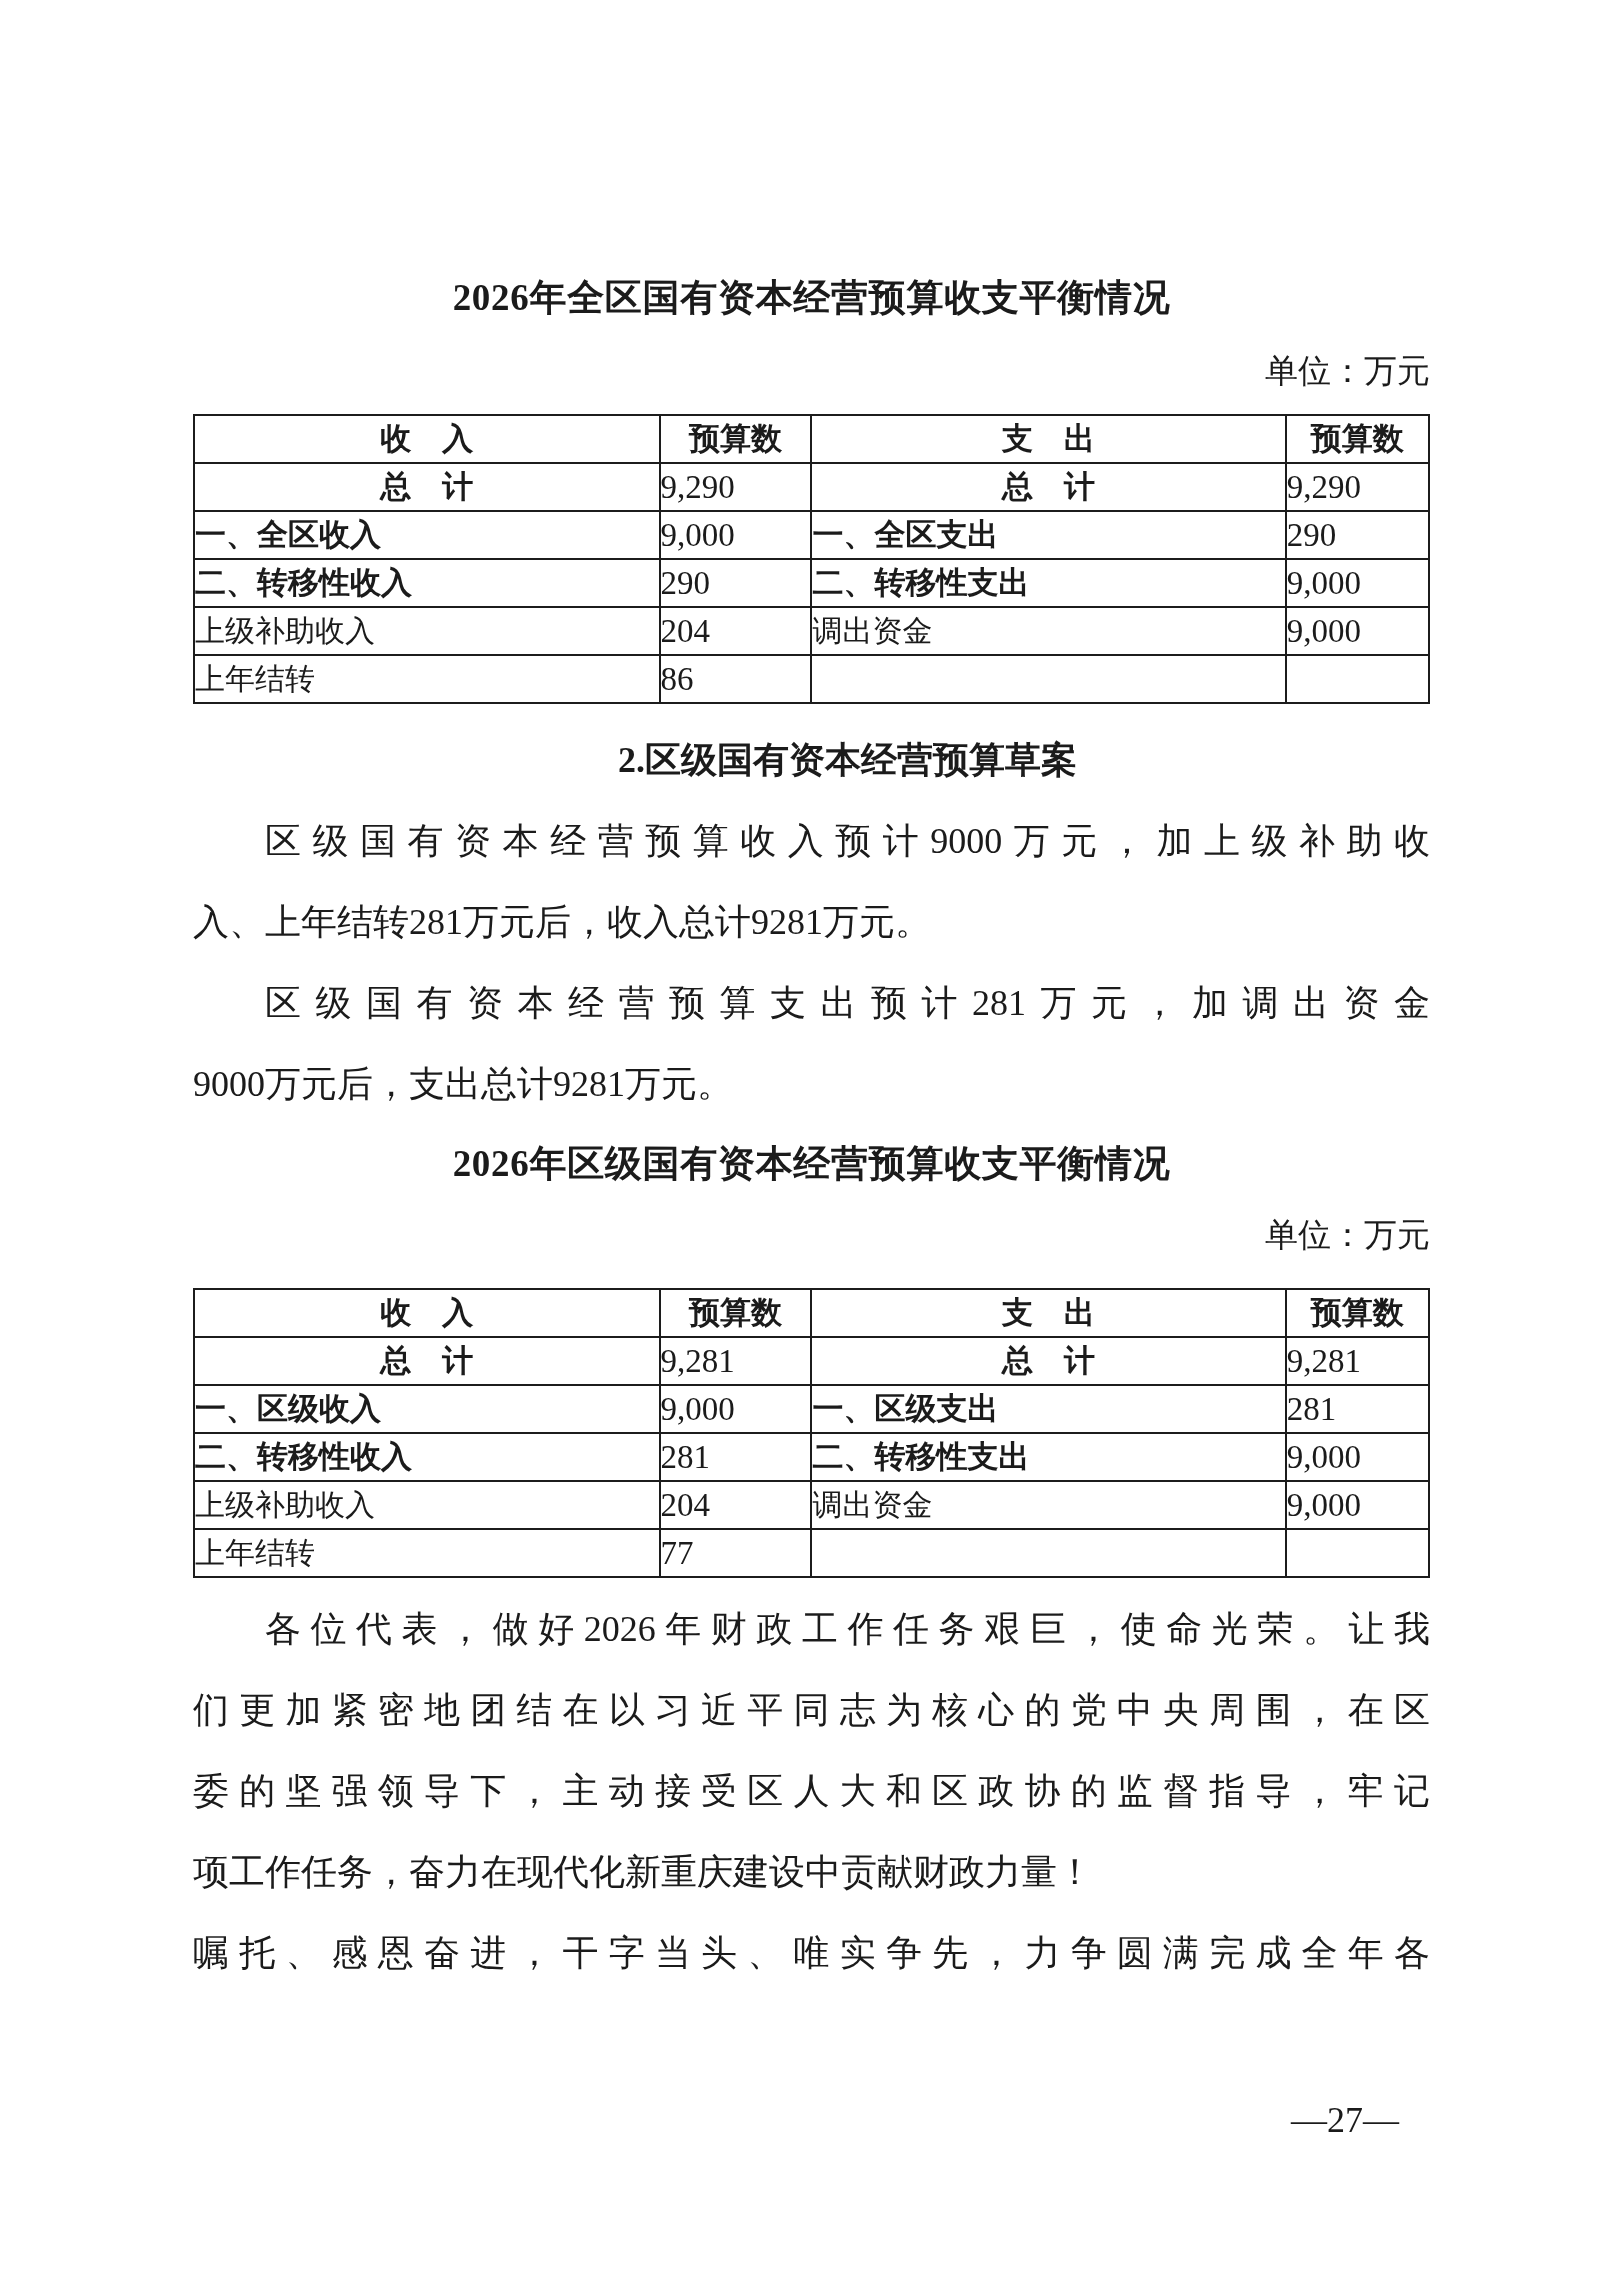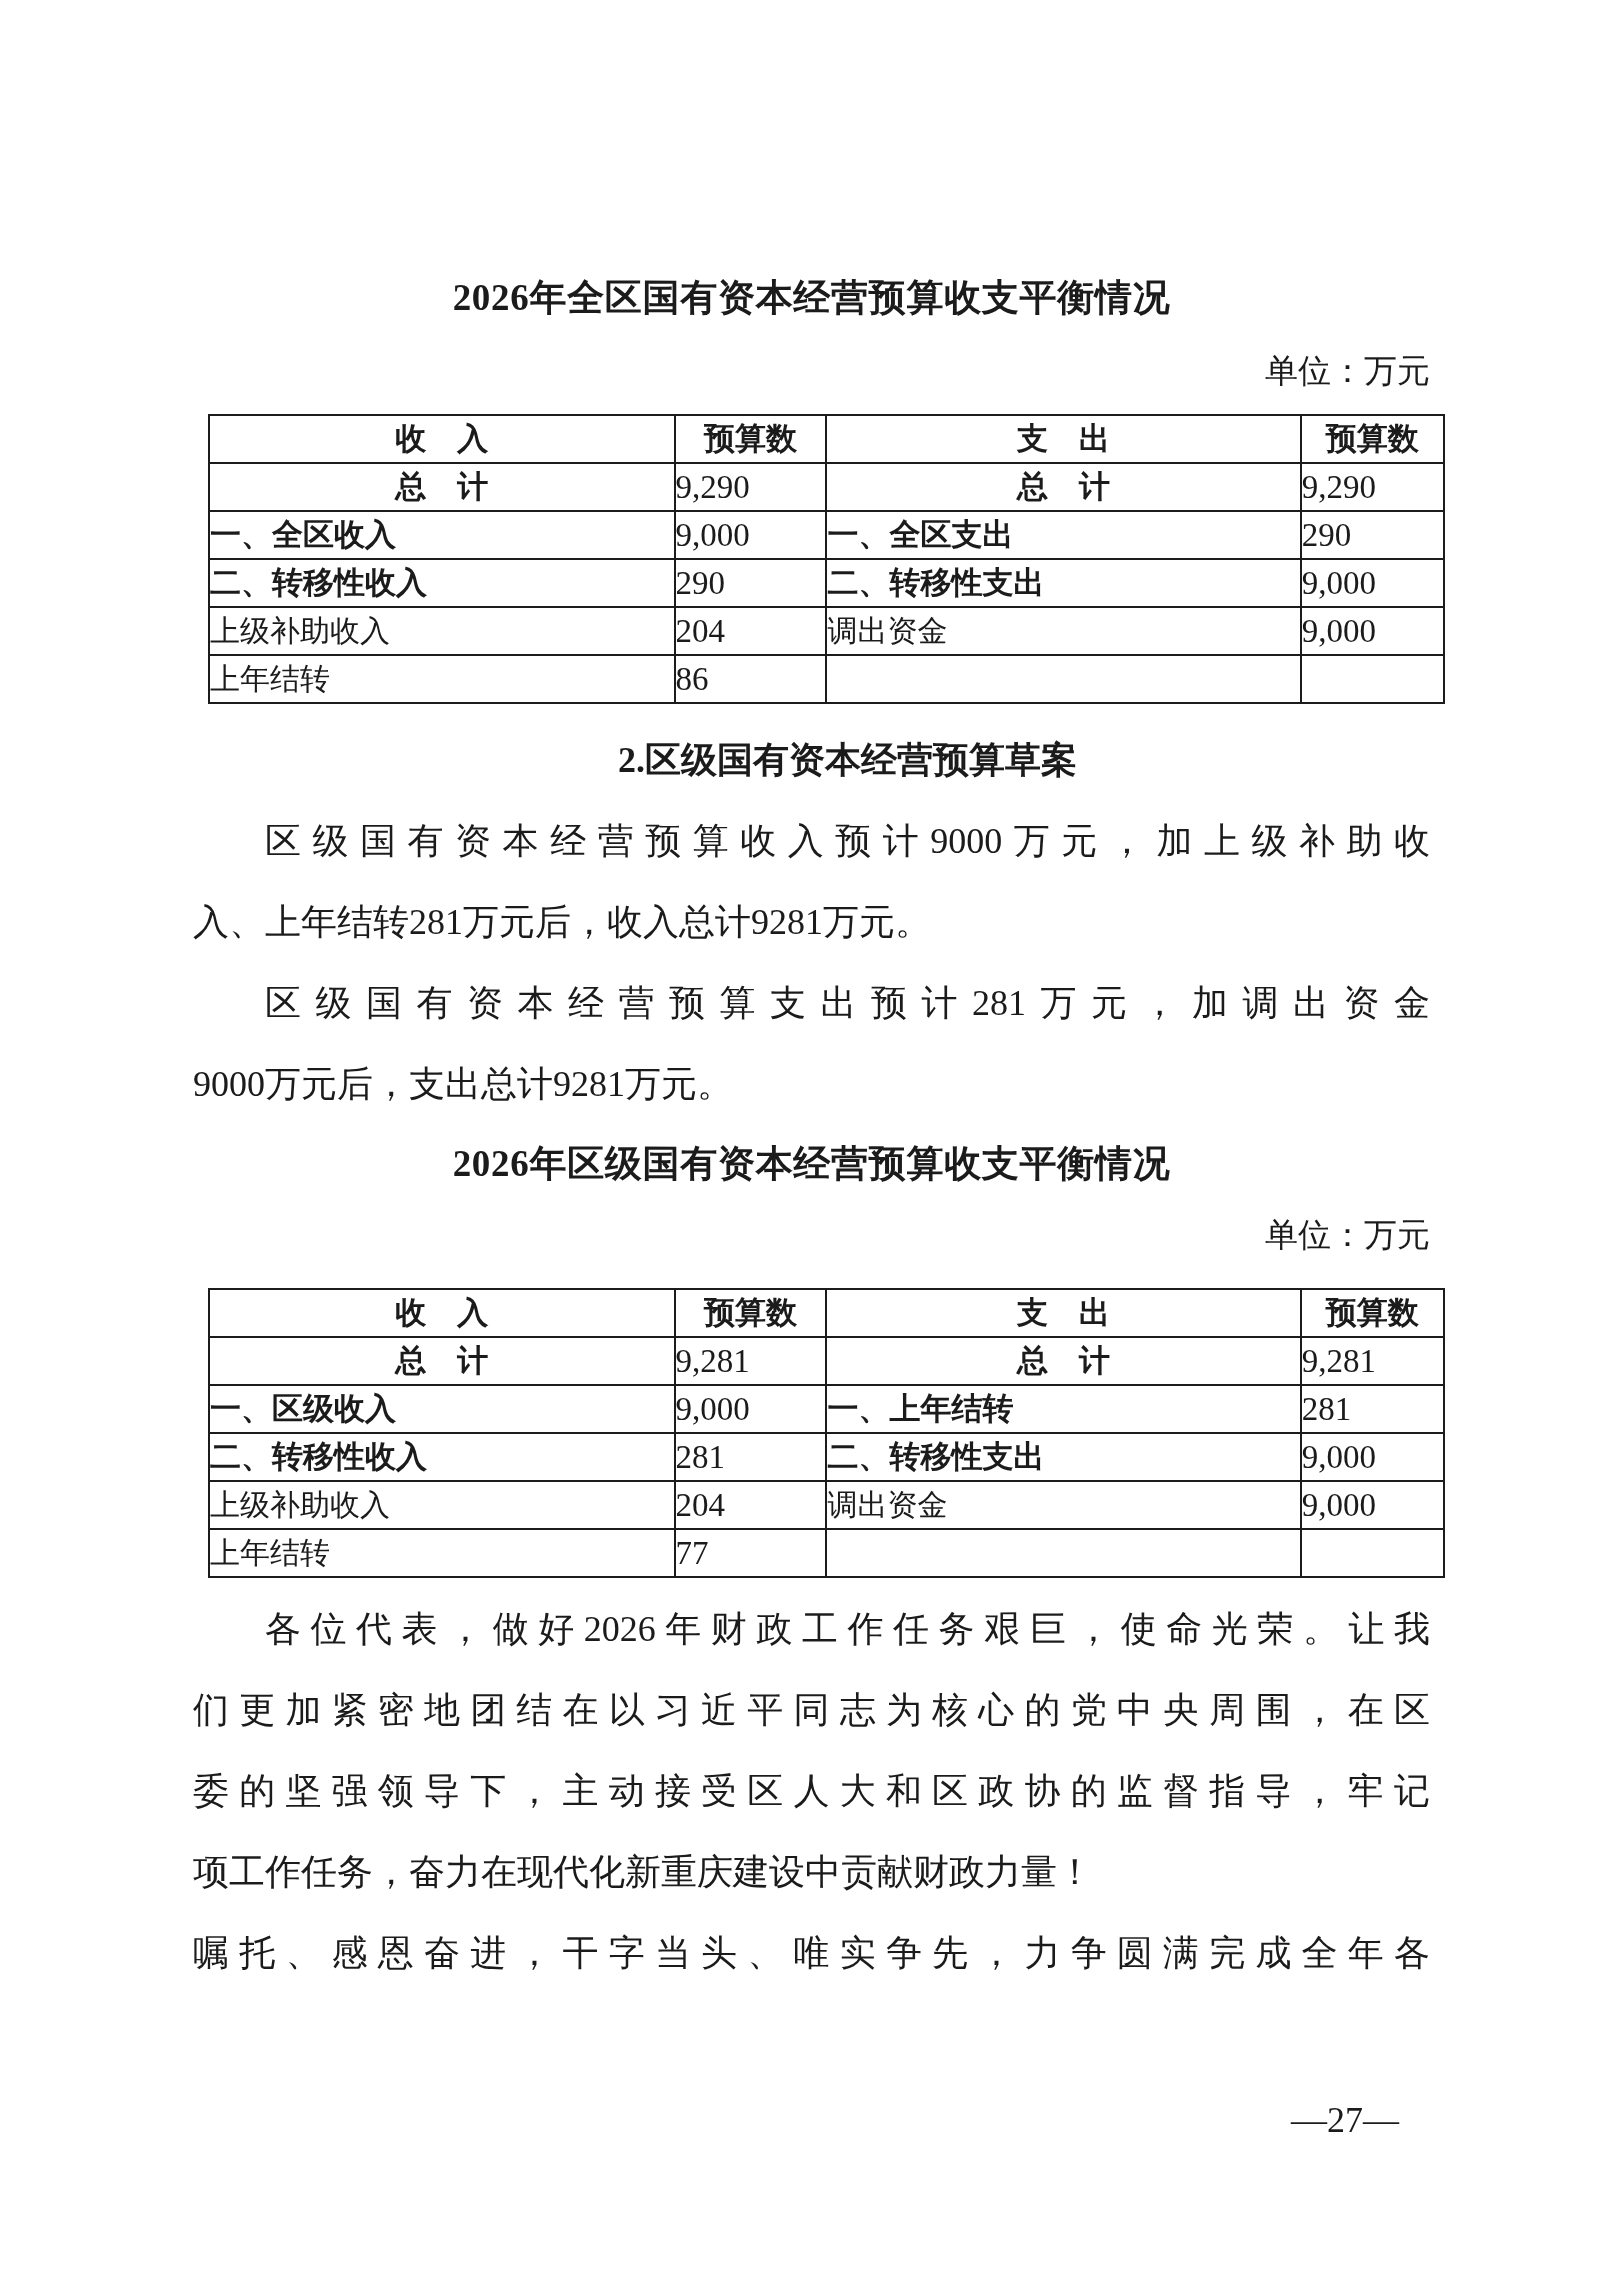--- a/index.html
+++ b/index.html
@@ -10,21 +10,20 @@
   }
   .block{position:absolute;left:193px;width:1237px;}
   .doc-title{
     text-align:center;font-weight:bold;font-size:37px;line-height:62px;
     letter-spacing:0.7px;white-space:nowrap;
   }
   .unit-line{text-align:right;font-size:33px;line-height:47px;}
   table.budget{
     width:100%;border-collapse:collapse;table-layout:fixed;
     background:#ffffff;
-    margin-left:15px;
   }
   table.budget td,table.budget th{
     border:2px solid #1c1c1c;height:46px;padding:0;vertical-align:middle;
     overflow:hidden;white-space:nowrap;
   }
   th.hdr{font-size:31px;font-weight:bold;text-align:center;}
   td.lbl-center{font-size:31px;font-weight:bold;text-align:center;}
   td.lbl-main{font-size:31px;font-weight:bold;text-align:left;padding-left:10.5px;}
   td.lbl-sub{font-size:30px;font-weight:normal;text-align:left;padding-left:81px;}
   td.num{font-size:33px;text-align:left;font-family:"Liberation Serif",serif;}
@@ -133,21 +132,21 @@
     </tr>
     <tr>
       <td class="lbl-center">总　计</td>
       <td class="num">9,281</td>
       <td class="lbl-center">总　计</td>
       <td class="num">9,281</td>
     </tr>
     <tr>
       <td class="lbl-main">一、区级收入</td>
       <td class="num">9,000</td>
-      <td class="lbl-main">一、上年结转</td>
+      <td class="lbl-main">一、区级支出</td>
       <td class="num">281</td>
     </tr>
     <tr>
       <td class="lbl-main">二、转移性收入</td>
       <td class="num">281</td>
       <td class="lbl-main">二、转移性支出</td>
       <td class="num">9,000</td>
     </tr>
     <tr>
       <td class="lbl-sub">上级补助收入</td>

